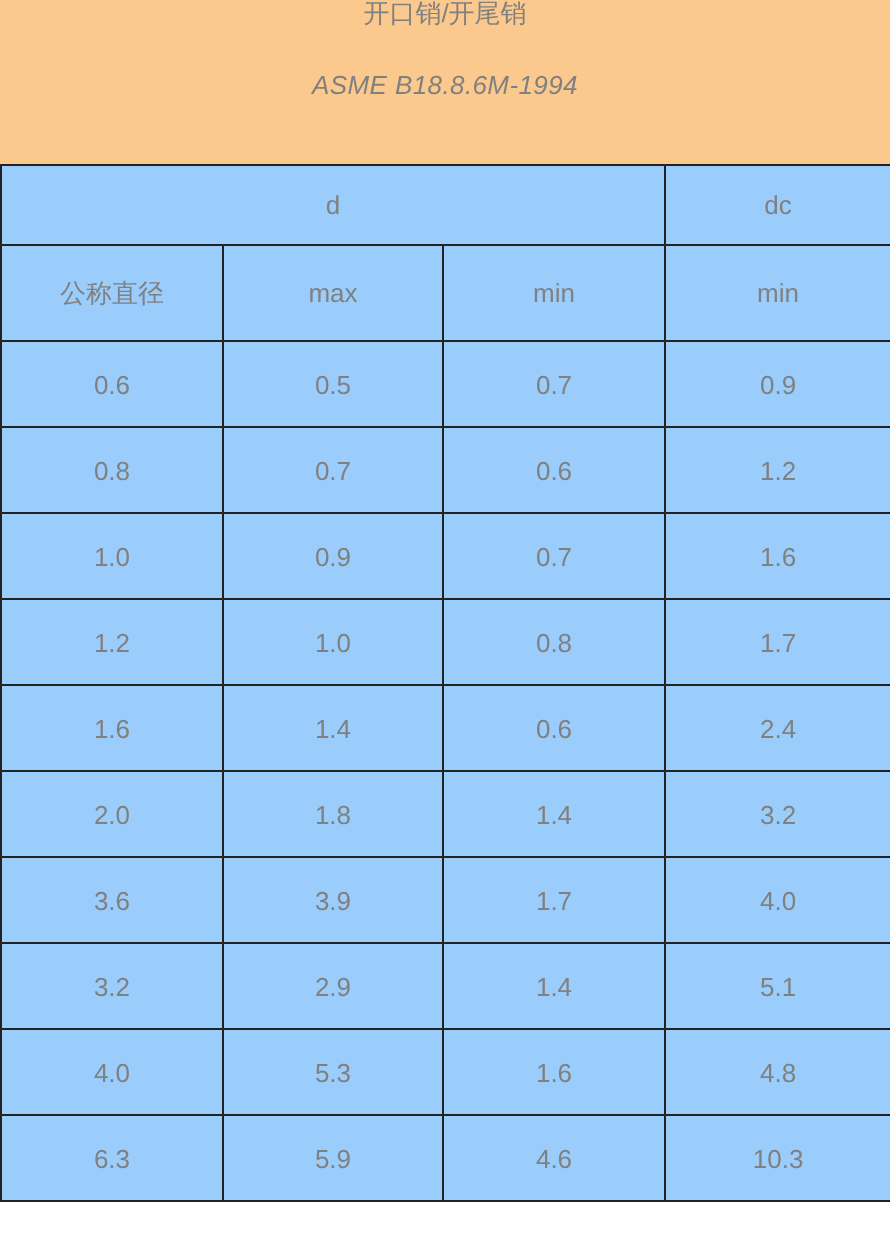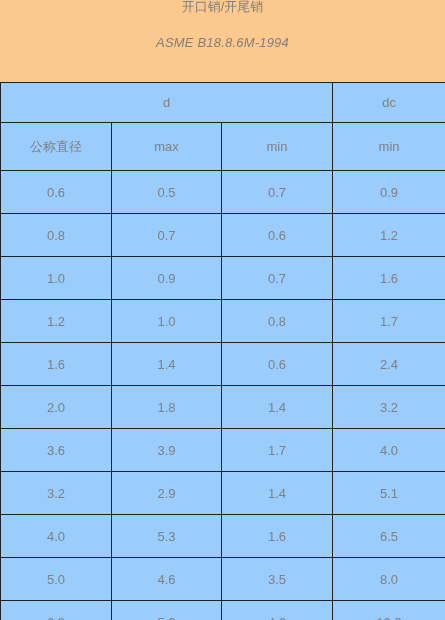--- a/index.html
+++ b/index.html
@@ -152,27 +152,21 @@
       <tr>
         <td class="data-cell">3.2</td>
         <td class="data-cell">2.9</td>
         <td class="data-cell">1.4</td>
         <td class="data-cell">5.1</td>
       </tr>
       <tr>
         <td class="data-cell">4.0</td>
         <td class="data-cell">5.3</td>
         <td class="data-cell">1.6</td>
-        <td class="data-cell">6.5</td>
-      </tr>
-      <tr>
-        <td class="data-cell">5.0</td>
-        <td class="data-cell">4.6</td>
-        <td class="data-cell">3.5</td>
-        <td class="data-cell">8.0</td>
+        <td class="data-cell">4.8</td>
       </tr>
       <tr>
         <td class="data-cell">6.3</td>
         <td class="data-cell">5.9</td>
         <td class="data-cell">4.6</td>
         <td class="data-cell">10.3</td>
       </tr>
 
     </tbody>
   </table>

